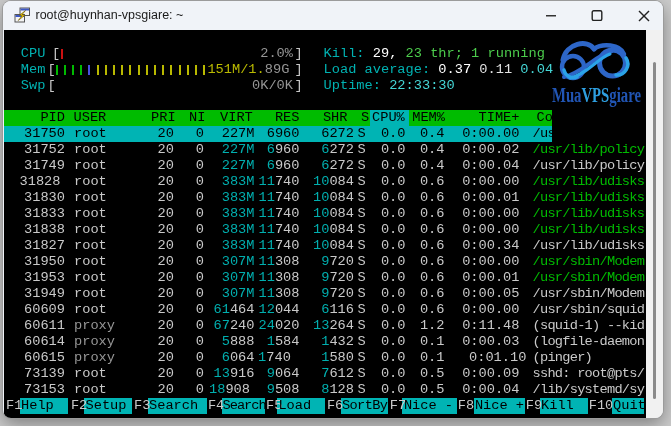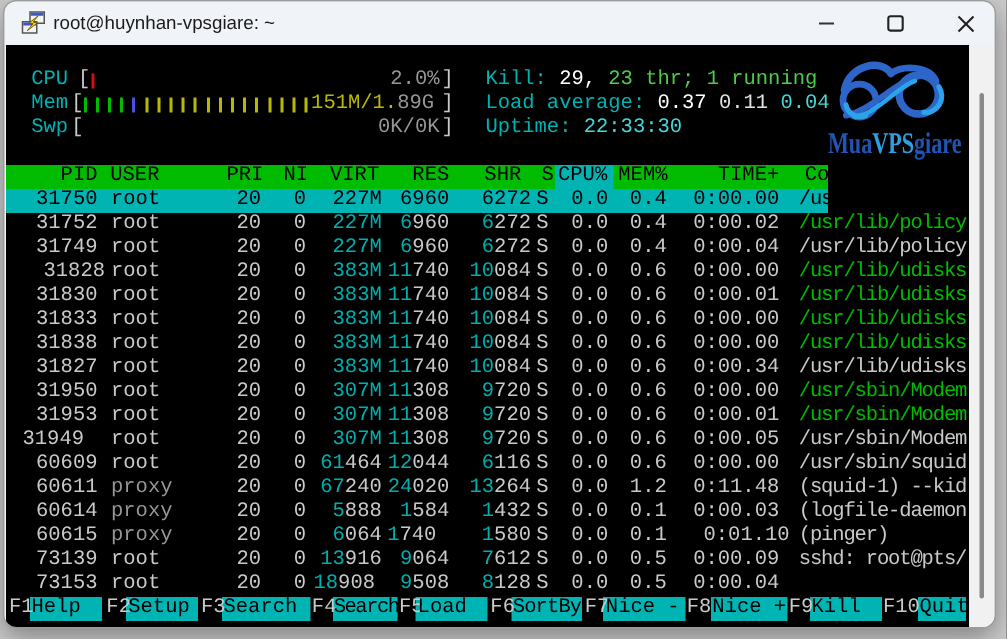--- a/index.html
+++ b/index.html
@@ -161,21 +161,21 @@
 <div class="t " style="left:200.5px;width:50px;text-align:right"><span class="tl">227M</span></div>
 <div class="t " style="left:245.5px;width:50px;text-align:right"><span class="tl">6</span><span class="wh">960</span></div>
 <div class="t " style="left:300px;width:50px;text-align:right"><span class="tl">6</span><span class="wh">272</span></div>
 <div class="t " style="left:353.5px"><span class="wh">S</span></div>
 <div class="t " style="left:361.5px;width:40px;text-align:right"><span class="wh">0.0</span></div>
 <div class="t " style="left:400.5px;width:40px;text-align:right"><span class="wh">0.4</span></div>
 <div class="t " style="left:455.5px;width:60px;text-align:right"><span class="wh">0:00.04</span></div>
 <div class="t wh" style="left:528.5px;letter-spacing:-0.75px">/usr/lib/policy</div>
 </div>
 <div class="line" style="top:144px">
-<div class="t " style="left:25px;width:50px;text-align:left"><span class="wh">31828</span></div>
+<div class="t " style="left:11px;width:50px;text-align:center"><span class="wh">31828</span></div>
 <div class="t " style="left:70px"><span class="wh">root</span></div>
 <div class="t " style="left:130px;width:40px;text-align:right"><span class="wh">20</span></div>
 <div class="t " style="left:160px;width:40px;text-align:right"><span class="wh">0</span></div>
 <div class="t " style="left:200.5px;width:50px;text-align:right"><span class="tl">383M</span></div>
 <div class="t " style="left:245.5px;width:50px;text-align:right"><span class="tl">11</span><span class="wh">740</span></div>
 <div class="t " style="left:300px;width:50px;text-align:right"><span class="tl">10</span><span class="wh">084</span></div>
 <div class="t " style="left:353.5px"><span class="wh">S</span></div>
 <div class="t " style="left:361.5px;width:40px;text-align:right"><span class="wh">0.0</span></div>
 <div class="t " style="left:400.5px;width:40px;text-align:right"><span class="wh">0.6</span></div>
 <div class="t " style="left:455.5px;width:60px;text-align:right"><span class="wh">0:00.00</span></div>
@@ -259,21 +259,21 @@
 <div class="t " style="left:200.5px;width:50px;text-align:right"><span class="tl">307M</span></div>
 <div class="t " style="left:245.5px;width:50px;text-align:right"><span class="tl">11</span><span class="wh">308</span></div>
 <div class="t " style="left:300px;width:50px;text-align:right"><span class="tl">9</span><span class="wh">720</span></div>
 <div class="t " style="left:353.5px"><span class="wh">S</span></div>
 <div class="t " style="left:361.5px;width:40px;text-align:right"><span class="wh">0.0</span></div>
 <div class="t " style="left:400.5px;width:40px;text-align:right"><span class="wh">0.6</span></div>
 <div class="t " style="left:455.5px;width:60px;text-align:right"><span class="wh">0:00.01</span></div>
 <div class="t gn" style="left:528.5px;letter-spacing:-0.75px">/usr/sbin/Modem</div>
 </div>
 <div class="line" style="top:256px">
-<div class="t " style="left:11px;width:50px;text-align:left"><span class="wh">31949</span></div>
+<div class="t " style="left:11px;width:50px;text-align:right"><span class="wh">31949</span></div>
 <div class="t " style="left:70px"><span class="wh">root</span></div>
 <div class="t " style="left:130px;width:40px;text-align:right"><span class="wh">20</span></div>
 <div class="t " style="left:160px;width:40px;text-align:right"><span class="wh">0</span></div>
 <div class="t " style="left:200.5px;width:50px;text-align:right"><span class="tl">307M</span></div>
 <div class="t " style="left:245.5px;width:50px;text-align:right"><span class="tl">11</span><span class="wh">308</span></div>
 <div class="t " style="left:300px;width:50px;text-align:right"><span class="tl">9</span><span class="wh">720</span></div>
 <div class="t " style="left:353.5px"><span class="wh">S</span></div>
 <div class="t " style="left:361.5px;width:40px;text-align:right"><span class="wh">0.0</span></div>
 <div class="t " style="left:400.5px;width:40px;text-align:right"><span class="wh">0.6</span></div>
 <div class="t " style="left:455.5px;width:60px;text-align:right"><span class="wh">0:00.05</span></div>
@@ -354,20 +354,21 @@
 <div class="t " style="left:70px"><span class="wh">root</span></div>
 <div class="t " style="left:130px;width:40px;text-align:right"><span class="wh">20</span></div>
 <div class="t " style="left:160px;width:40px;text-align:right"><span class="wh">0</span></div>
 <div class="t " style="left:200.5px;width:50px;text-align:center"><span class="tl">18</span><span class="wh">908</span></div>
 <div class="t " style="left:245.5px;width:50px;text-align:right"><span class="tl">9</span><span class="wh">508</span></div>
 <div class="t " style="left:300px;width:50px;text-align:right"><span class="tl">8</span><span class="wh">128</span></div>
 <div class="t " style="left:353.5px"><span class="wh">S</span></div>
 <div class="t " style="left:361.5px;width:40px;text-align:right"><span class="wh">0.0</span></div>
 <div class="t " style="left:400.5px;width:40px;text-align:right"><span class="wh">0.5</span></div>
 <div class="t " style="left:455.5px;width:60px;text-align:right"><span class="wh">0:00.04</span></div>
+<div class="t wh" style="left:528.5px;letter-spacing:-0.75px">/lib/systemd/sy</div>
 </div>
 <div class="line" style="top:368px">
 <div style="position:absolute;left:16px;top:0;width:48px;height:16px;background:#00b4b4"></div>
 <div style="position:absolute;left:80px;top:0;width:48px;height:16px;background:#00b4b4"></div>
 <div style="position:absolute;left:144px;top:0;width:59px;height:16px;background:#00b4b4"></div>
 <div style="position:absolute;left:218px;top:0;width:43px;height:16px;background:#00b4b4"></div>
 <div style="position:absolute;left:273px;top:0;width:48px;height:16px;background:#00b4b4"></div>
 <div style="position:absolute;left:337px;top:0;width:47px;height:16px;background:#00b4b4"></div>
 <div style="position:absolute;left:398px;top:0;width:55px;height:16px;background:#00b4b4"></div>
 <div style="position:absolute;left:470px;top:0;width:51px;height:16px;background:#00b4b4"></div>

